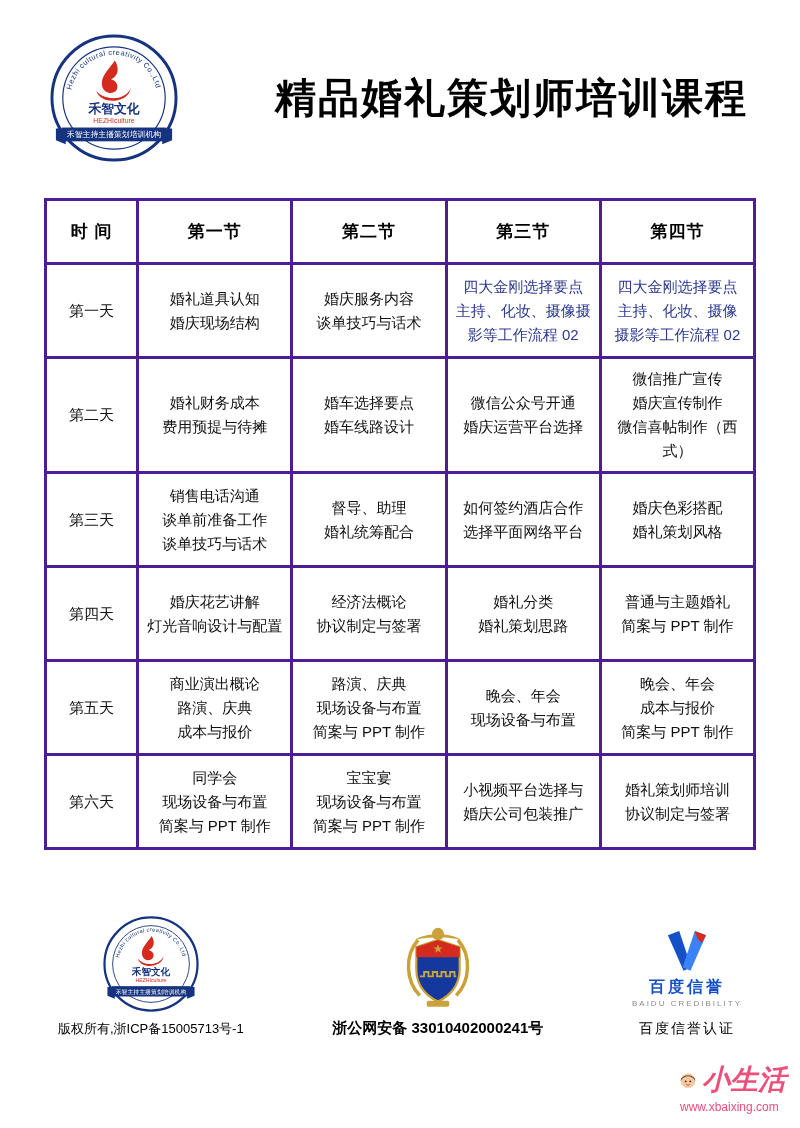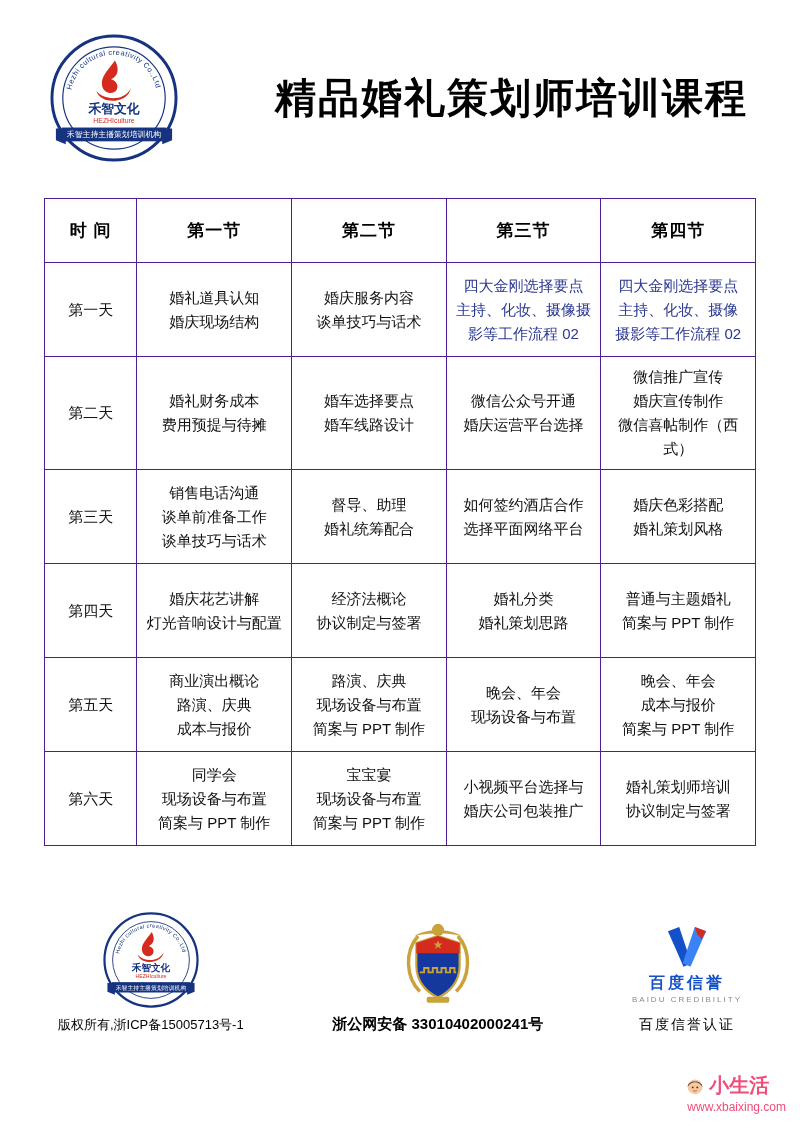--- a/index.html
+++ b/index.html
@@ -18,21 +18,21 @@
     flex: 1; text-align: right; font-size: 41px; font-weight: bold;
     color: #000; letter-spacing: 2px; padding-right: 6px; white-space: nowrap;
   }
 
   
   .course-table {
     width: 712px; margin: 12px auto 0; border-collapse: collapse;
     table-layout: fixed;
   }
   .course-table th, .course-table td {
-    border: 1px solid #4c1d95; text-align: center; vertical-align: middle;
+    border: 3px solid #4c1d95; text-align: center; vertical-align: middle;
     padding: 8px 4px; overflow: hidden;
   }
   .course-table thead tr { height: 64px; }
   .course-table tbody tr { height: 94px; }
   .course-table th { font-size: 17px; font-weight: bold; color: #000; letter-spacing: 1px; }
   .course-table td { font-size: 15px; color: #111; line-height: 24px; }
   .day-cell { font-size: 15px; color: #111; font-family: Liberation Serif, serif; }
   .cell-highlight { color: var(--highlight) !important; }
 
   
@@ -46,21 +46,21 @@
   .police-text { font-size: 15px; font-weight: bold; color: #000; margin-top: 8px; }
   .baidu-icon { width: 56px; height: 52px; }
   .baidu-cn { font-size: 16px; font-weight: bold; color: var(--baidu-blue); letter-spacing: 3px; margin-top: 1px; }
   .baidu-en { font-size: 8px; color: #8a8a8a; letter-spacing: 2px; margin-top: 1px; }
   .baidu-cert { font-size: 14px; color: #000; margin-top: 12px; letter-spacing: 2px; }
 
   
   .watermark { position: absolute; right: 14px; bottom: 14px; color: var(--pink); }
   .wm-top { display: flex; align-items: center; gap: 3px; }
   .wm-icon { width: 22px; height: 22px; display: inline-block; }
-  .wm-name { font-size: 20px; font-weight: bold; color: var(--pink); }
+  .wm-name { font-size: 28px; font-weight: bold; color: var(--pink); font-style: italic; }
   .wm-url { font-size: 12px; color: var(--pink); margin-top: 1px; padding-left: 3px; }
 
   
   .c-blue  { fill: var(--brand-blue); }
   .s-blue  { stroke: var(--brand-blue); }
   .c-red   { fill: var(--brand-red); }
   .c-gold  { fill: var(--gold); }
   .s-gold  { stroke: var(--gold); }
   .c-shield{ fill: var(--shield-blue); }
 </style>

